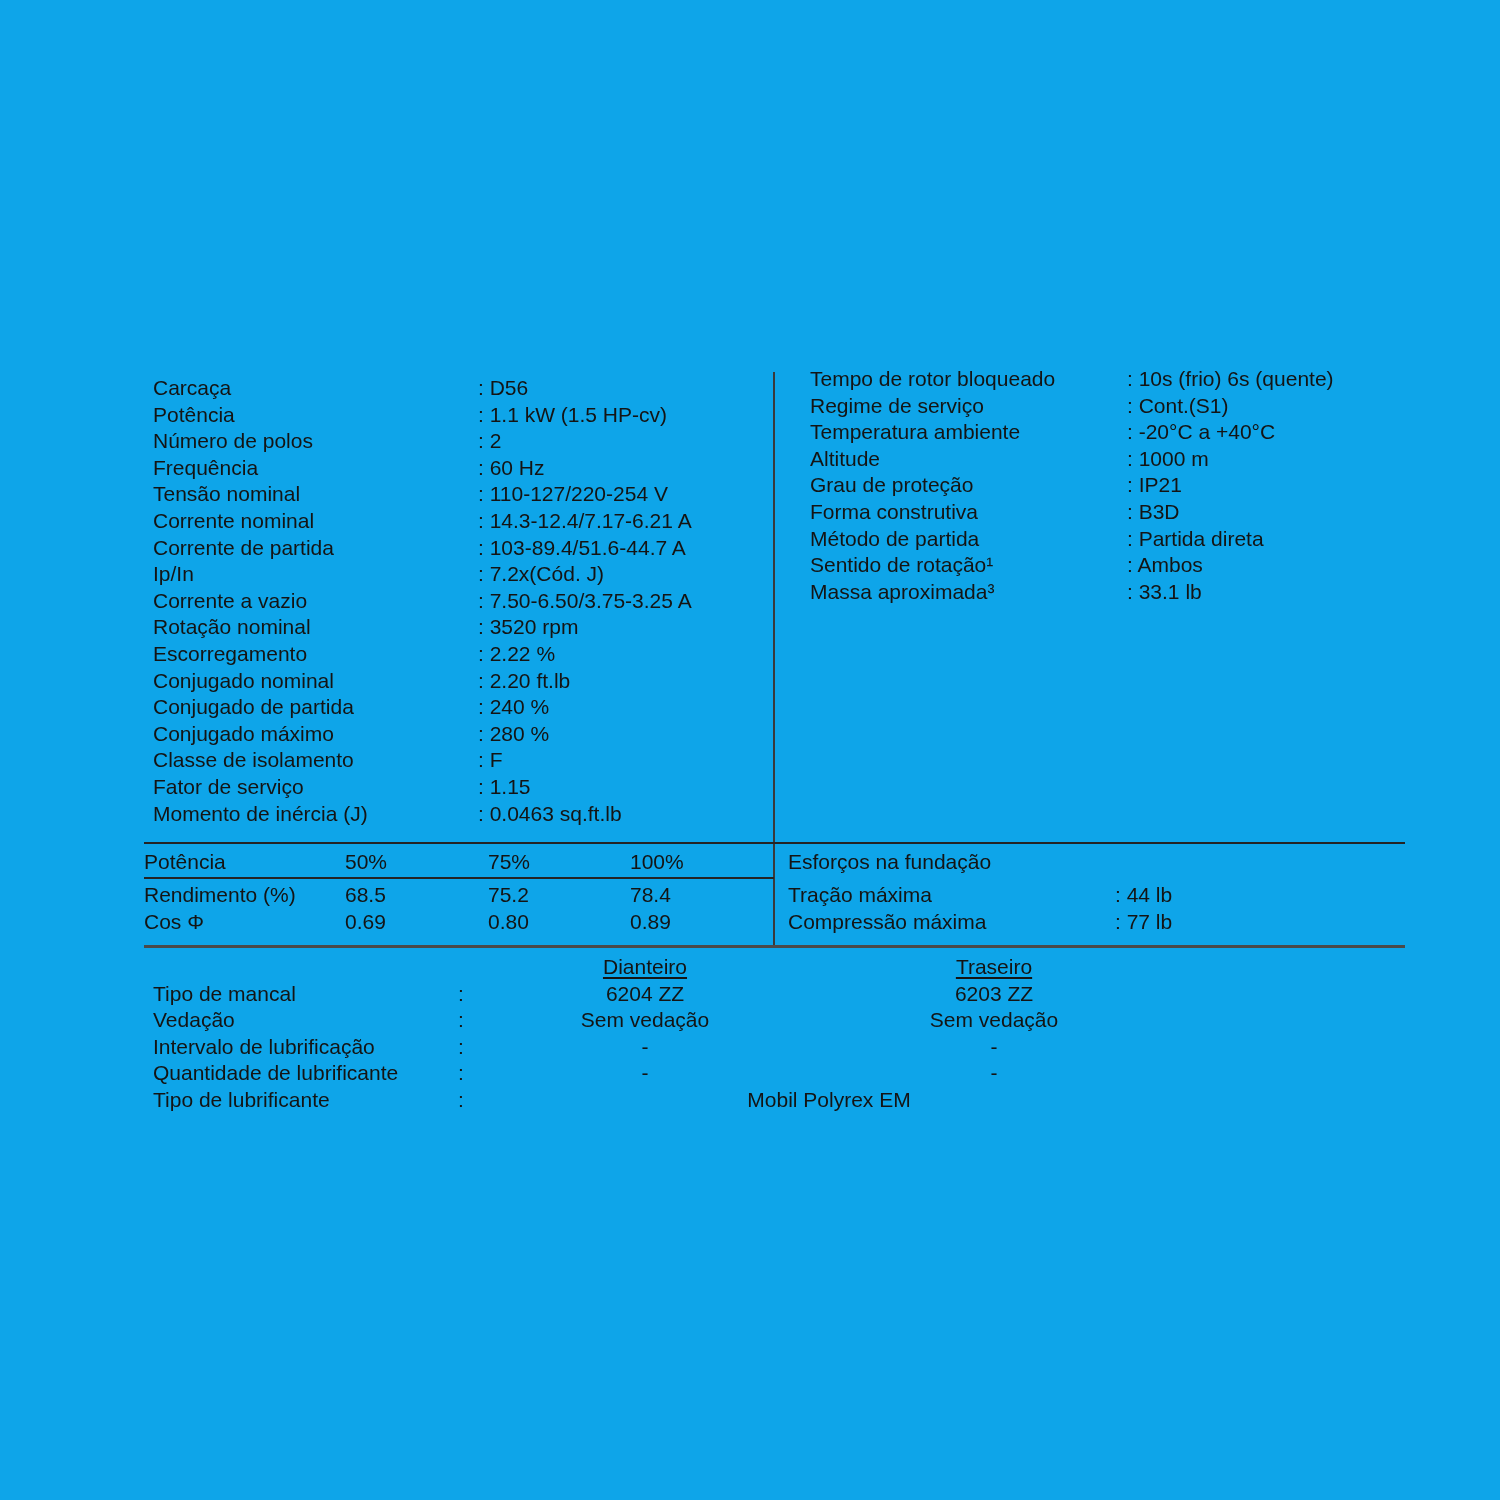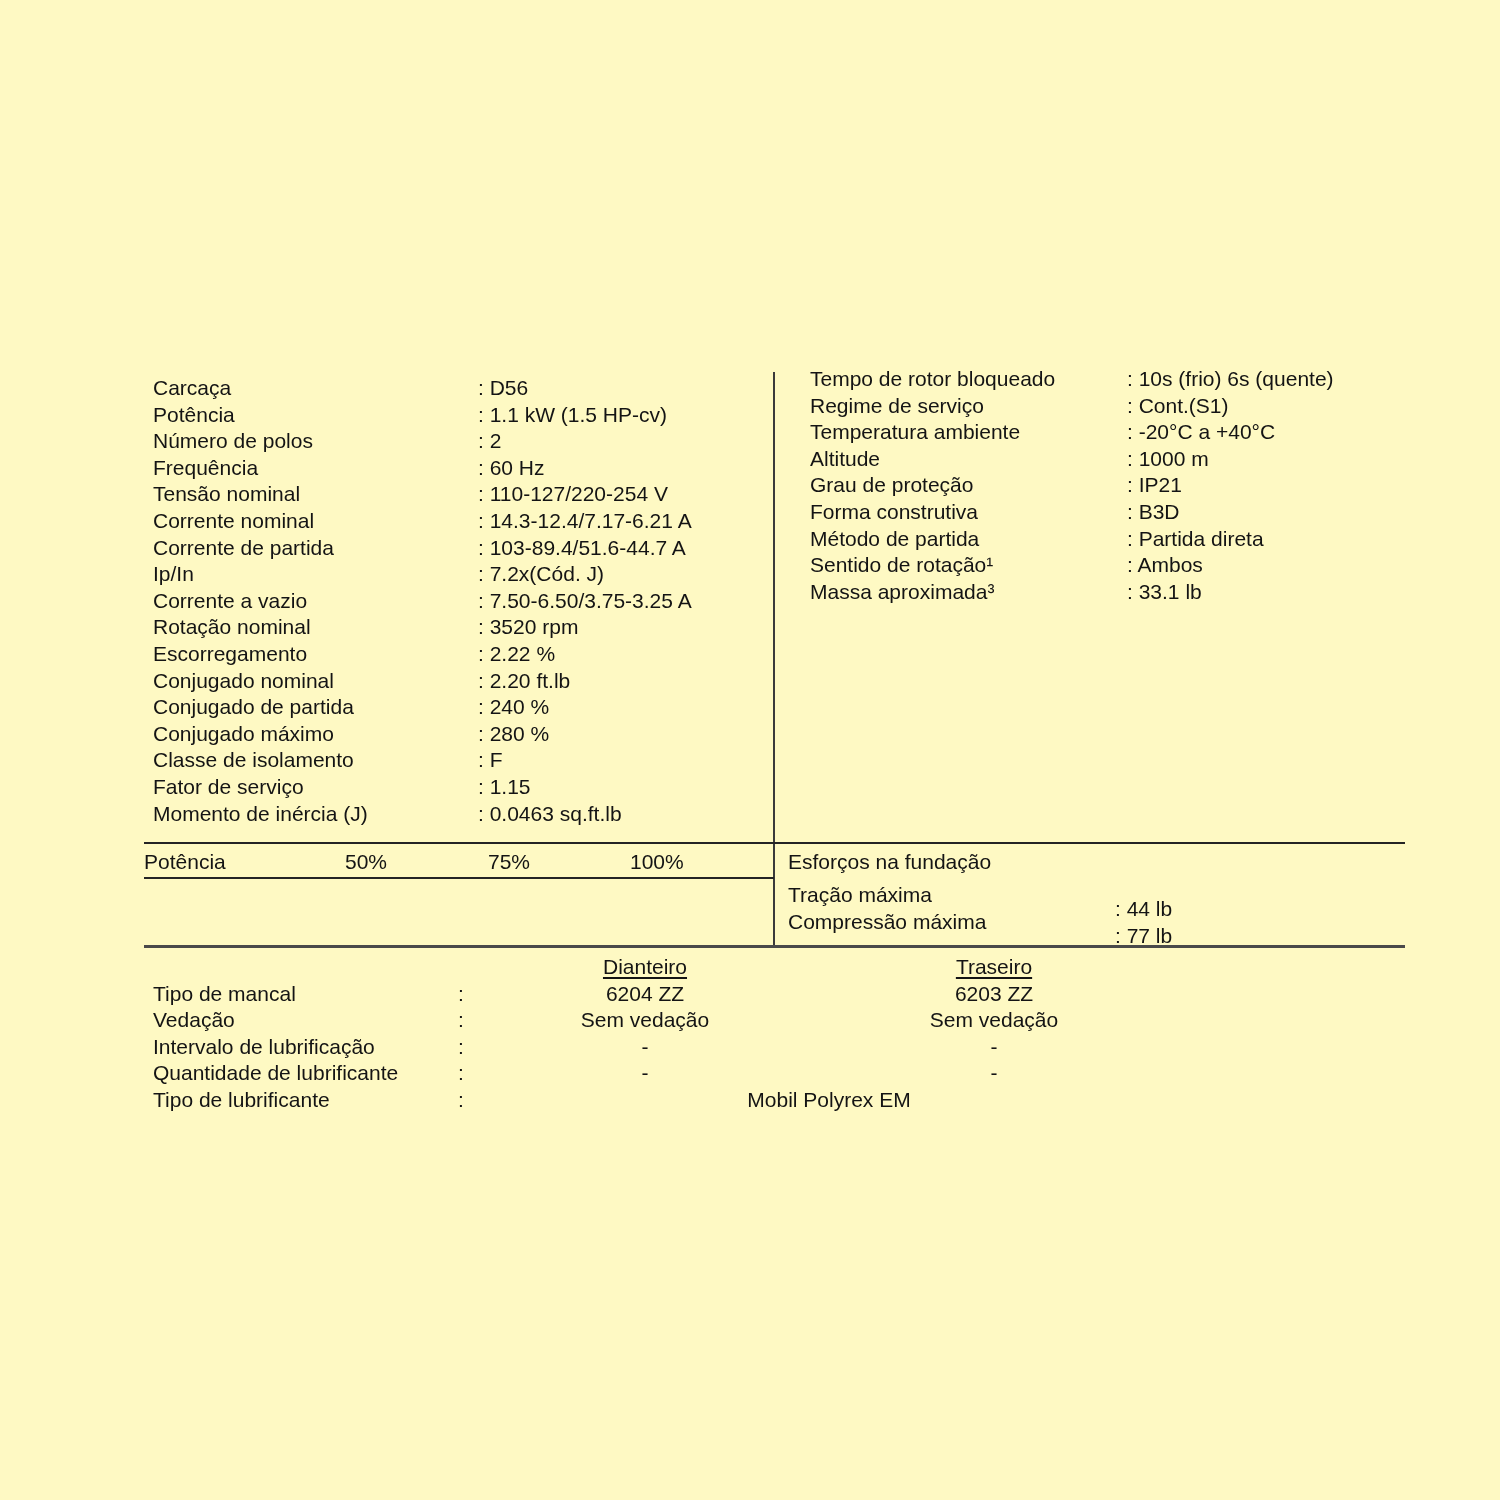--- a/index.html
+++ b/index.html
@@ -1,19 +1,19 @@
 <!DOCTYPE html>
 <html><head>
 <meta charset="utf-8">
 <style>
   html,body{margin:0;padding:0;background:#fff;}
   .sheet{
     position:relative;
     width:1500px;height:1500px;
-    background:#fef9c3;
+    background:#0ea5e9;
     font-family:"Liberation Sans", sans-serif;
     font-size:21px;
     color:#141414;
     overflow:hidden;
   }
   
   .specs-left{position:absolute;left:153px;top:375px;width:615px;}
   .specs-right{position:absolute;left:810px;top:366px;width:585px;}
   .spec-row{display:flex;line-height:26.6px;height:26.6px;white-space:nowrap;}
   .specs-left .spec-label{width:325px;flex:none;}
@@ -33,21 +33,21 @@
   .perf-c0{width:201px;flex:none;}
   .perf-c1{width:143px;flex:none;}
   .perf-c2{width:142px;flex:none;}
   .perf-c3{flex:1;}
   
   .found{position:absolute;left:788px;top:844px;width:607px;}
   .found-title{height:33px;line-height:36px;white-space:nowrap;}
   .found-rows{margin-top:4px;}
   .found-row{display:flex;height:27px;line-height:27px;white-space:nowrap;}
   .found-label{width:327px;flex:none;}
-  .found-value{flex:1;margin-top:14px;}
+  .found-value{flex:1;}
   
   .bear{position:absolute;left:153px;top:954px;width:1100px;}
   .bear-row{display:flex;height:26.6px;line-height:26.6px;white-space:nowrap;}
   .bear-label{width:287px;flex:none;}
   .bear-colon{width:40px;flex:none;padding-left:18px;box-sizing:border-box;}
   .bear-front{width:330px;flex:none;text-align:center;}
   .bear-rear{width:368px;flex:none;text-align:center;}
   .bear-span{width:698px;flex:none;text-align:center;}
   .col-head{text-decoration:underline;text-underline-offset:3px;}
 </style>
@@ -171,20 +171,34 @@
   <div class="hline-mid"></div>
   <div class="hline-bottom"></div>
 
   <div class="perf">
     <div class="perf-row perf-head">
       <span class="perf-c0">Potência</span>
       <span class="perf-c1">50%</span>
       <span class="perf-c2">75%</span>
       <span class="perf-c3">100%</span>
     </div>
+    <div class="perf-body">
+      <div class="perf-row">
+        <span class="perf-c0">Rendimento (%)</span>
+        <span class="perf-c1">68.5</span>
+        <span class="perf-c2">75.2</span>
+        <span class="perf-c3">78.4</span>
+      </div>
+      <div class="perf-row">
+        <span class="perf-c0">Cos Φ</span>
+        <span class="perf-c1">0.69</span>
+        <span class="perf-c2">0.80</span>
+        <span class="perf-c3">0.89</span>
+      </div>
+    </div>
   </div>
 
   <div class="found">
     <div class="found-title">Esforços na fundação</div>
     <div class="found-rows">
       <div class="found-row">
         <span class="found-label">Tração máxima</span>
         <span class="found-value">: 44 lb</span>
       </div>
       <div class="found-row">

